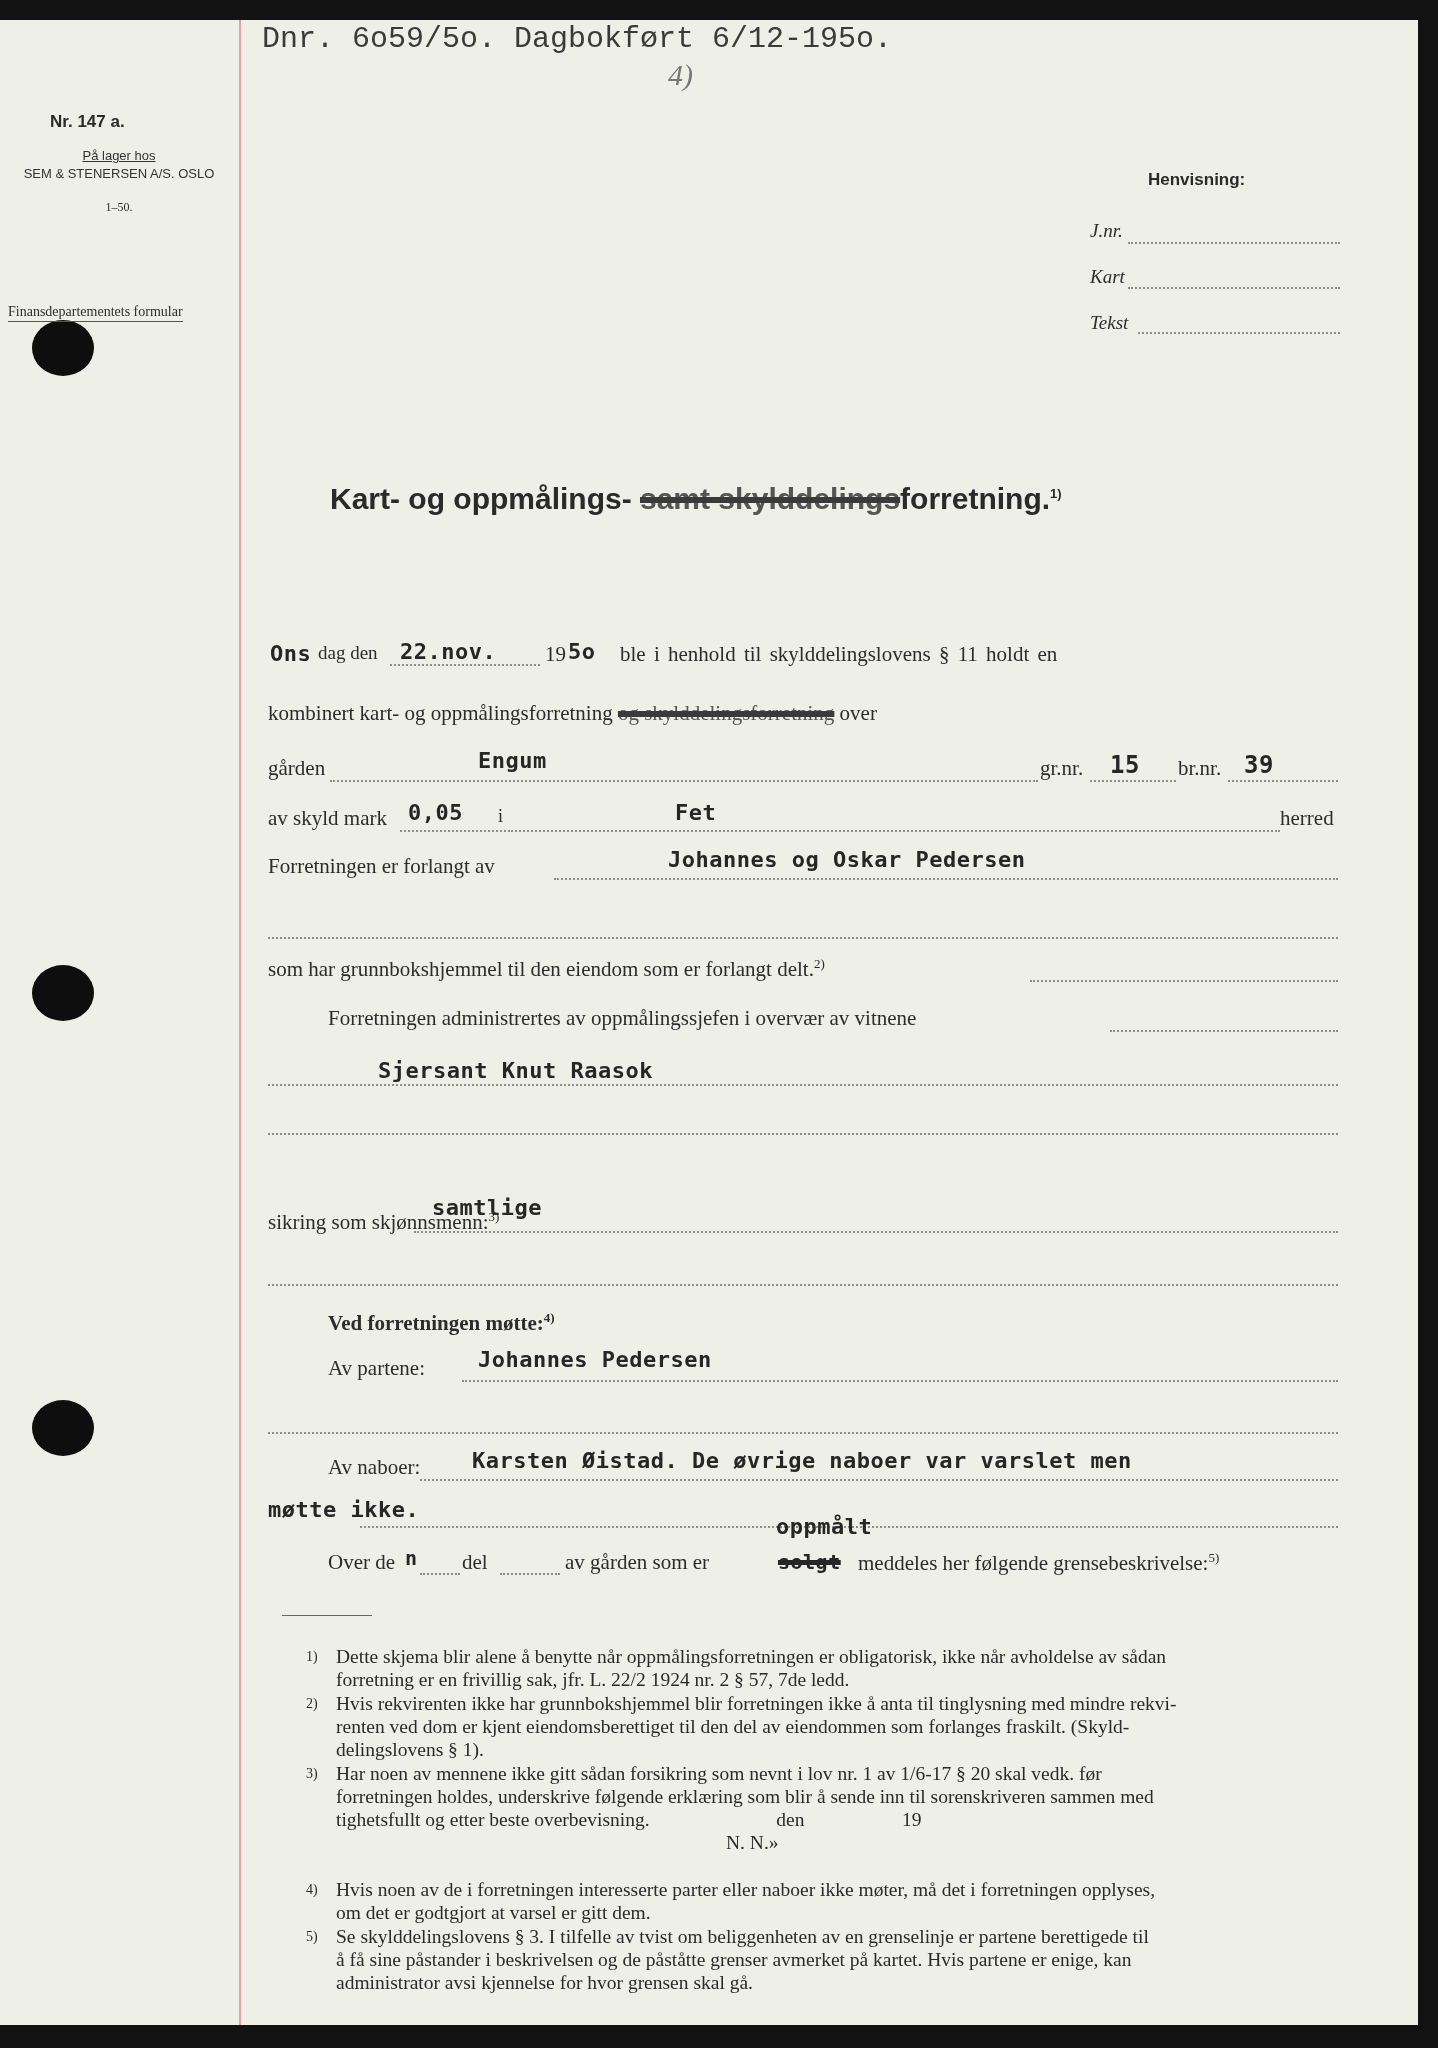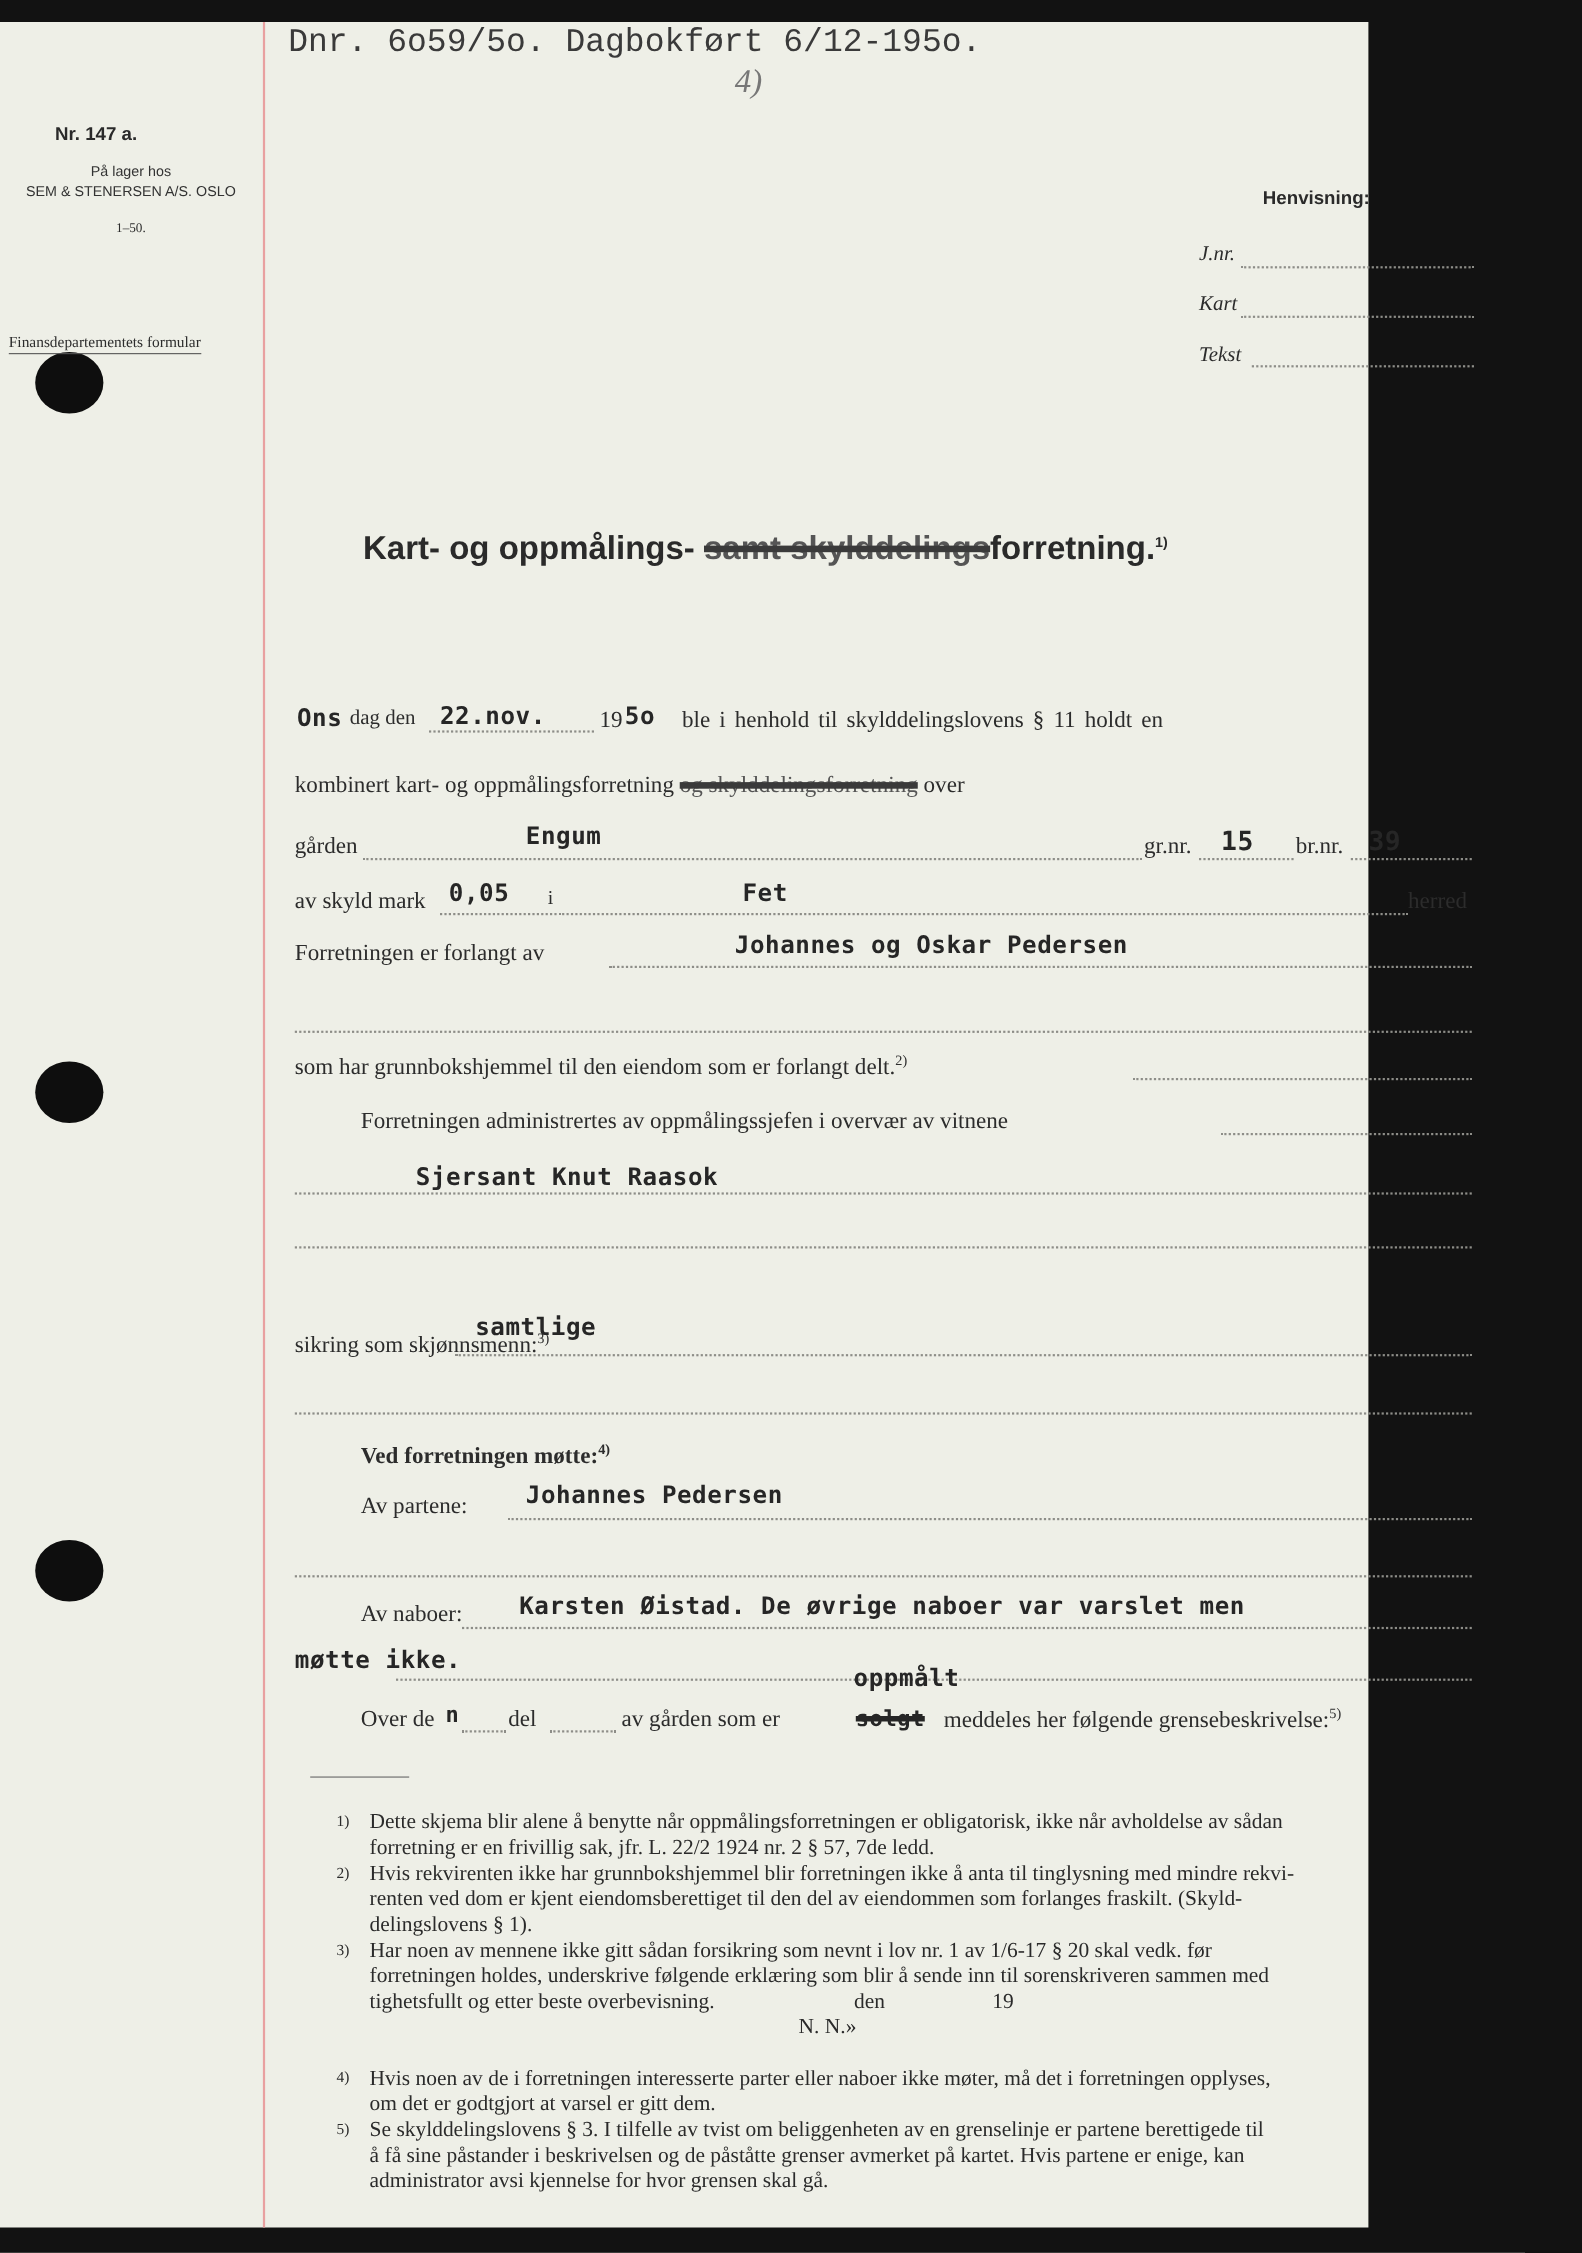--- a/index.html
+++ b/index.html
@@ -1,17 +1,17 @@
 <!DOCTYPE html>
 <html><head>
 <meta charset="utf-8">
 <style>
   html, body { margin:0; padding:0; }
   body { width:1438px; height:2048px; background:#121212; position:relative; overflow:hidden; }
-  .page { position:absolute; left:0; top:20px; width:1244px; height:2005px; background:#eeefe7; }
+  .page { position:absolute; left:0; top:20px; width:1418px; height:2005px; background:#eeefe7; }
   .margin-line { position:absolute; left:239px; top:0; width:2px; height:2005px; background:#e8a0a0; }
   .hole { position:absolute; width:62px; height:56px; border-radius:50%; background:#0e0e0e; }
   .abs { position:absolute; white-space:nowrap; }
   .serif { font-family:"Liberation Serif", "DejaVu Serif", serif; color:#2c2c2c; }
   .sans-bold { font-family:"Liberation Sans", "DejaVu Sans", sans-serif; font-weight:bold; color:#2a2a2a; }
   .typed { font-family:"Liberation Mono", "DejaVu Sans Mono", monospace; color:#3a3a3a; }
   .typed-bold { font-family:"DejaVu Sans Mono", "Liberation Mono", monospace; font-weight:bold; color:#262626; letter-spacing:0.5px; }
   .dots { position:absolute; height:0; border-bottom:2px dotted #8d8d88; }
   .italic { font-style:italic; }
   .strike-x { text-decoration: line-through; text-decoration-thickness:6px; text-decoration-color:#3a3a3a; color:#555; }
@@ -27,21 +27,21 @@
   <div class="margin-line"></div>
 
   <div class="hole" style="left:32px; top:300px;"></div>
   <div class="hole" style="left:32px; top:945px;"></div>
   <div class="hole" style="left:32px; top:1380px;"></div>
 
   <div class="abs typed" style="left:262px; top:2px; font-size:30px;">Dnr. 6o59/5o. Dagbokført 6/12-195o.</div>
   <div class="abs serif italic" style="left:668px; top:38px; font-size:30px; color:#777;">4)</div>
 
   <div class="abs sans-bold" style="left:50px; top:92px; font-size:17px;">Nr. 147 a.</div>
-  <div class="abs" style="left:0; top:128px; width:238px; text-align:center; font-family:'Liberation Sans',sans-serif; font-size:13px; color:#333;">På lager hos</div>
+  <div class="abs" style="left:0; top:128px; width:238px; text-align:center; font-family:'Liberation Sans',sans-serif; font-size:13px; color:#333;text-decoration:underline;">På lager hos</div>
   <div class="abs" style="left:0; top:146px; width:238px; text-align:center; font-family:'Liberation Sans',sans-serif; font-size:13px; color:#333;">SEM &amp; STENERSEN A/S. OSLO</div>
   <div class="abs serif" style="left:0; top:180px; width:238px; text-align:center; font-size:12px;">1–50.</div>
   <div class="abs serif" style="left:8px; top:284px; font-size:14px; border-bottom:1.5px solid #555; padding-bottom:1px;">Finansdepartementets formular</div>
 
   <div class="abs sans-bold" style="left:1148px; top:150px; font-size:17px;">Henvisning:</div>
   <div class="abs serif italic" style="left:1090px; top:200px; font-size:19px;">J.nr.</div>
   <div class="dots" style="left:1128px; top:222px; width:212px;"></div>
   <div class="abs serif italic" style="left:1090px; top:246px; font-size:19px;">Kart</div>
   <div class="dots" style="left:1128px; top:267px; width:212px;"></div>
   <div class="abs serif italic" style="left:1090px; top:292px; font-size:19px;">Tekst</div>

